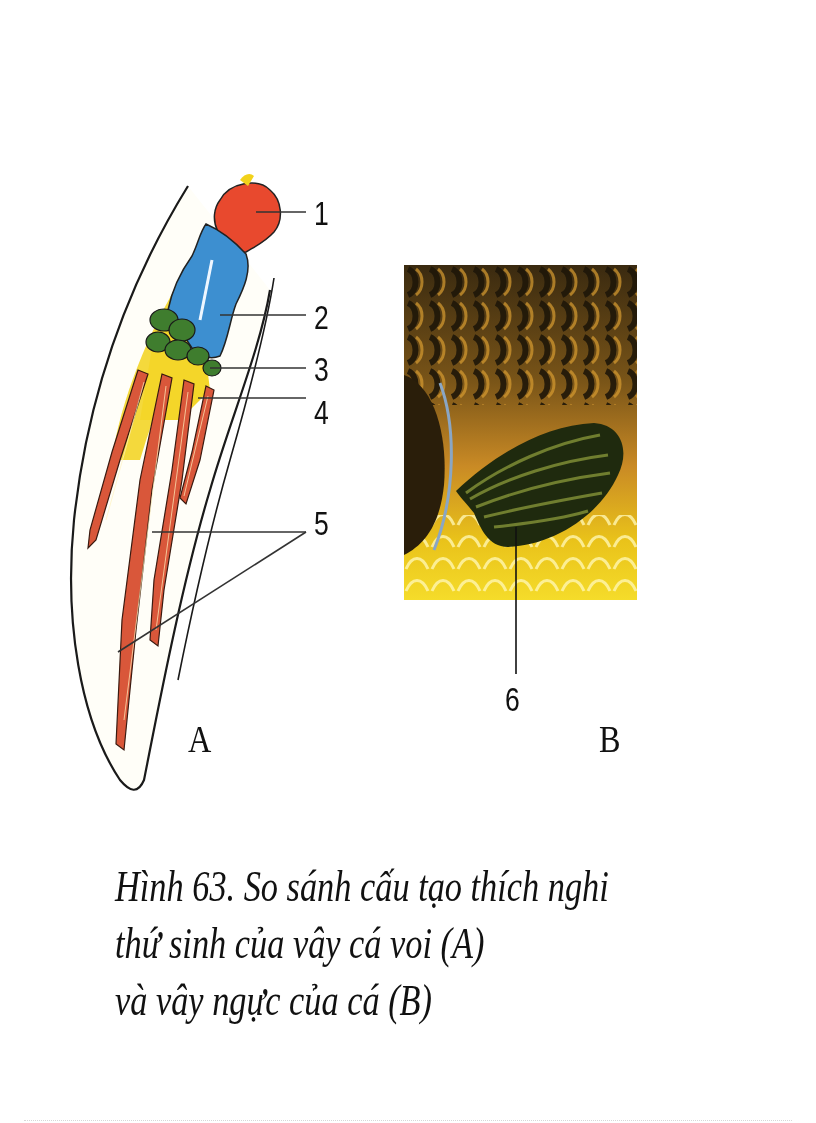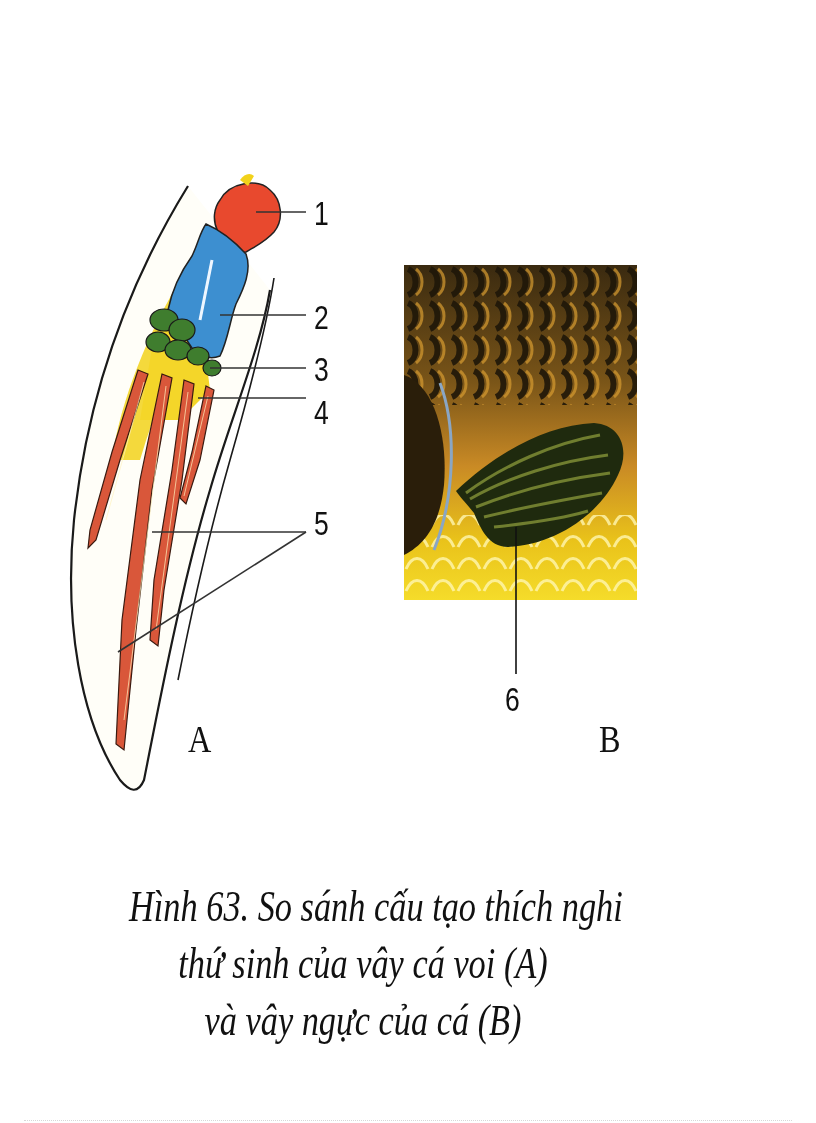--- a/index.html
+++ b/index.html
@@ -13,22 +13,22 @@
     .figure-b { position: absolute; left: 404px; top: 265px; width: 233px; height: 335px; }
     .num {
       position: absolute; font-family: "Liberation Sans", sans-serif;
       font-size: 34px; color: #111; line-height: 1; transform: scaleX(0.78); transform-origin: left top;
     }
     .panel-label {
       position: absolute; font-family: "Liberation Serif", serif;
       font-size: 38px; color: #111; line-height: 1; transform: scaleX(0.85); transform-origin: left top;
     }
     .caption {
-      position: absolute; left: 63px; top: 858px; width: 600px; height: 172px;
-      overflow: hidden; text-align: center; margin-top: 20px;
+      position: absolute; left: 49px; top: 858px; width: 600px; height: 172px;
+      overflow: hidden; text-align: left;
     }
     .caption-line {
       display: block; font-family: "Liberation Serif", serif; font-style: italic;
       font-size: 44px; line-height: 57px; color: #111;
       transform: scaleX(0.78); transform-origin: center top; white-space: nowrap;
     }
     .footer-rule {
       position: absolute; left: 24px; right: 24px; top: 1120px;
       border-top: 1px dotted #d8d8d8;
     }

